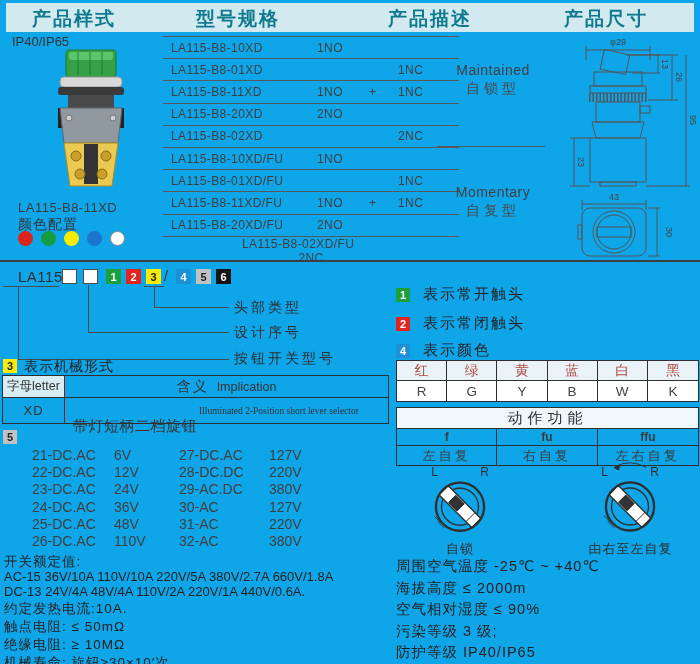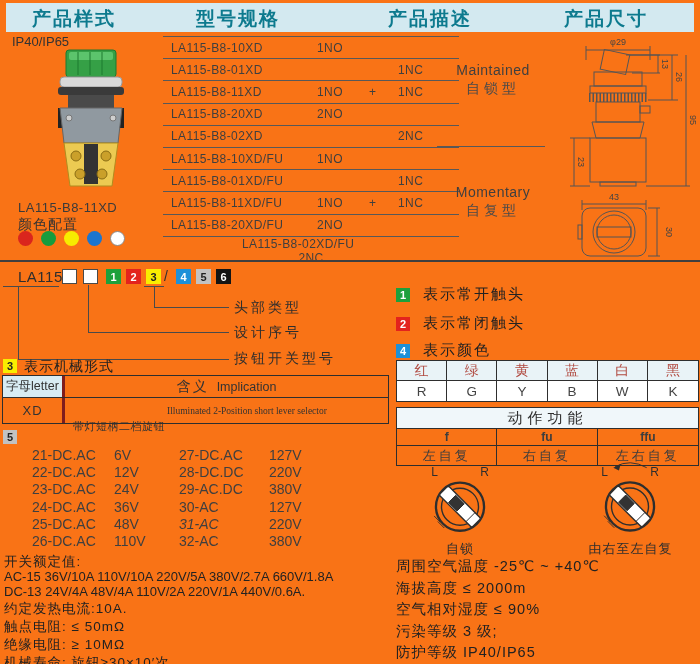--- a/index.html
+++ b/index.html
@@ -1,16 +1,16 @@
 <!DOCTYPE html>
 <html><head>
 <meta charset="utf-8">
 <style>
   html,body{margin:0;padding:0;background:#fff;}
-  #page{position:relative;width:700px;height:664px;background:#f97316;overflow:hidden;
+  #page{position:relative;width:700px;height:664px;background:#0ea5e9;overflow:hidden;
         font-family:"Liberation Sans","DejaVu Sans",sans-serif;color:#3a3a3a;}
   .abs{position:absolute;}
   
   #hdrbar{position:absolute;left:6px;top:3px;width:688px;height:29px;background:#d3e9f0;}
   .hlabel{position:absolute;top:3px;font-size:19px;font-weight:bold;color:#0d7a8e;letter-spacing:2px;}
   
   #mtable{position:absolute;left:163px;top:36px;width:296px;border-top:1px solid #585858;}
   .mrow{height:22.2px;display:flex;align-items:center;border-bottom:1px solid #585858;
         font-size:12px;color:#3f3f3f;letter-spacing:.4px;box-sizing:border-box;}
   .mrow:last-child{border-bottom:none;flex-direction:column;}
@@ -49,21 +49,21 @@
   .acell{display:flex;align-items:center;justify-content:center;border-right:1px solid #2e2e2e;box-sizing:border-box;}
   .acell:last-child{border-right:none;}
   .arow-f .acell{height:17px;font-size:12px;font-weight:bold;color:#3d3d3d;border-bottom:1px solid #2e2e2e;}
   .arow-d .acell{height:19px;font-size:13px;letter-spacing:3px;color:#3d3d3d;}
   .knobcap{position:absolute;text-align:center;font-size:13px;color:#2e2e2e;letter-spacing:1px;}
   
   #mechtable{position:absolute;left:2px;top:375px;width:385px;border:1.5px solid #2e2e2e;}
   .mechr1{display:grid;grid-template-columns:62px 1fr;border-bottom:1px solid #2e2e2e;}
   .mechr2{display:grid;grid-template-columns:62px 1fr;}
   .mc{display:flex;align-items:center;justify-content:center;box-sizing:border-box;}
-  .mc-b{border-right:3px solid #7f1d1d;}
+  .mc-b{border-right:1px solid #7f1d1d;}
   .mechr1 .mc{height:21px;} .mechr2 .mc{height:25px;}
   .mc-letter{background:#d8ecf3;font-size:12.5px;color:#333;}
   .mc-xd{font-size:13px;color:#333;letter-spacing:1px;}
   .mc-meaning{justify-content:flex-start;padding-left:8px;}
   
   .vitem{display:flex;height:17.3px;align-items:center;font-size:14px;color:#3f3f3f;}
   .vcode{display:inline-block;}
   
   .rl{font-size:13px;color:#222;}
   .rl-cn{font-size:13.5px;color:#222;letter-spacing:1px;}
@@ -343,21 +343,21 @@
     <div class="mechr1">
       <span class="mc mc-b mc-letter">字母letter</span>
       <span class="mc">
         <span style="font-size:14px;letter-spacing:2px;color:#333;">含义</span>
         <span style="font-size:12.5px;color:#333;margin-left:8px;">Implication</span>
       </span>
     </div>
     <div class="mechr2">
       <span class="mc mc-b mc-xd">XD</span>
       <span class="mc mc-meaning">
-        <span style="font-size:11px;color:#333;letter-spacing:.5px;margin-top:31px;">带灯短柄二档旋钮</span>
+        <span style="font-size:15px;color:#333;letter-spacing:.5px;margin-top:31px;">带灯短柄二档旋钮</span>
         <span style="font-size:9.5px;color:#333;margin-left:2px;font-family:Liberation Serif, serif;">Illuminated 2-Position short lever selector</span>
       </span>
     </div>
   </div>
 
   <span class="chip-sm cgy abs" style="left:3px;top:430px;">5</span>
   <div class="abs" style="left:32px;top:446px;">
     <div class="vitem">
         <span class="vcode" style="width:82px;">21-DC.AC</span>
         <span>6V</span>
@@ -394,21 +394,21 @@
       </div>
     <div class="vitem">
         <span class="vcode" style="width:90px;">29-AC.DC</span>
         <span>380V</span>
       </div>
     <div class="vitem">
         <span class="vcode" style="width:90px;">30-AC</span>
         <span>127V</span>
       </div>
     <div class="vitem">
-        <span class="vcode" style="width:90px;font-style:italic;">31-AC</span>
+        <span class="vcode" style="width:90px;">31-AC</span>
         <span>220V</span>
       </div>
     <div class="vitem">
         <span class="vcode" style="width:90px;">32-AC</span>
         <span>380V</span>
       </div>
   </div>
 
   <div class="abs" style="left:4px;top:553px;width:388px;">
     <div class="rl-cn" style="height:16px;">开关额定值:</div>

